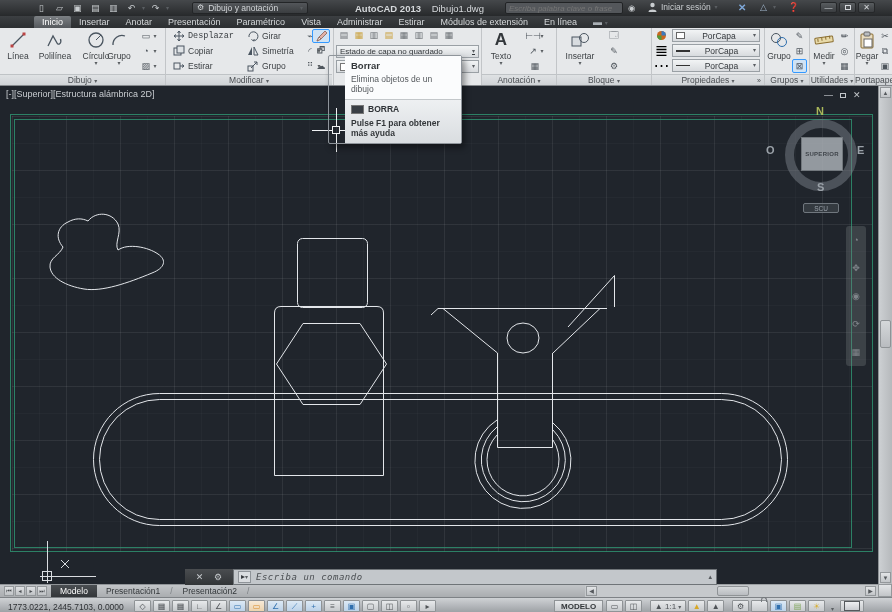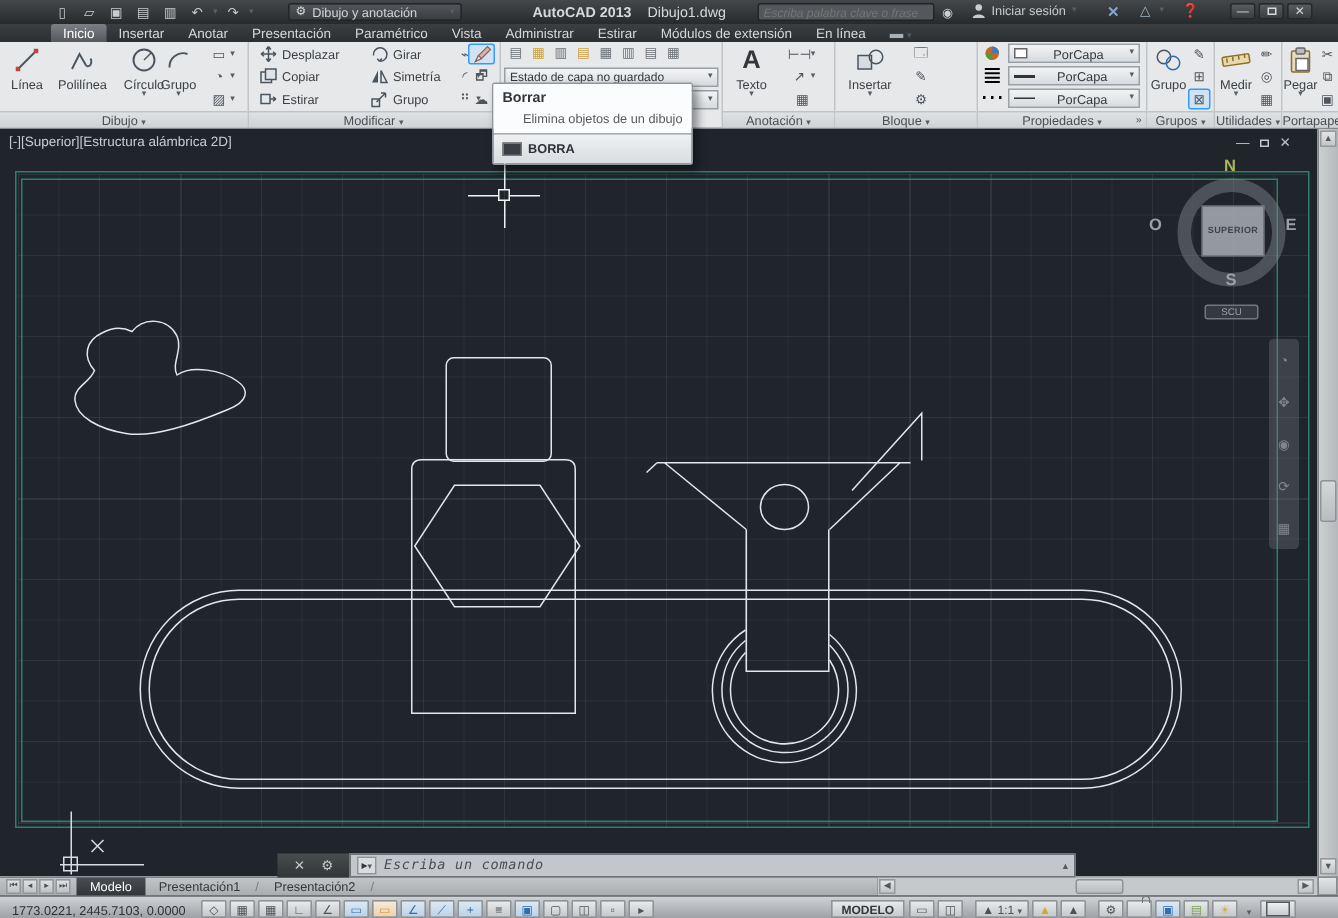--- a/index.html
+++ b/index.html
@@ -42,21 +42,21 @@
   .mrow{position:absolute;height:14px;display:flex;align-items:center;gap:3px;font-size:8.5px;color:#3c4044;}
   .micon{width:13px;height:12px;display:flex;align-items:center;justify-content:center;}
   .minibtn{position:absolute;width:26px;height:14px;display:flex;align-items:center;gap:1px;justify-content:center;
            font-size:9px;color:#4e555c;}
   .hl{background:#cfe3f5;border:1px solid var(--highlight-blue);border-radius:2px;}
   .layericon{width:14px;height:13px;font-size:9px;line-height:13px;text-align:center;color:#6b7075;}
   .dropfield{background:linear-gradient(#f2f4f5,#d8dbde);border:1px solid #9aa0a5;height:13px;
              display:flex;align-items:center;font-size:8.5px;color:#33373b;padding:0 3px;justify-content:space-between;}
   
   .tooltip{left:328px;top:55px;width:134px;z-index:60;border:1px solid #8f959b;border-radius:2px;
-           box-shadow:3px 4px 6px rgba(0,0,0,.4);font-size:8.5px;}
+           box-shadow:3px 4px 6px rgba(0,0,0,.4);font-size:8.5px;padding-left:16px;}
   .ttop{background:#fbfcfd;padding:4px 6px 5px;}
   .tbot{background:linear-gradient(#eef0f2,#d9dde0);border-top:1px solid #c3c7ca;padding:4px 6px 5px;}
   
   .canvas{left:0;top:86px;width:876px;height:498px;background:var(--canvas-bg);overflow:hidden;}
   .grid{left:12px;top:116px;width:860px;height:436px;
     background-image:
       repeating-linear-gradient(to right, rgba(255,255,255,0.05) 0 1px, transparent 1px 54px),
       repeating-linear-gradient(to bottom, rgba(255,255,255,0.05) 0 1px, transparent 1px 54px),
       repeating-linear-gradient(to right, rgba(255,255,255,0.022) 0 1px, transparent 1px 27px),
       repeating-linear-gradient(to bottom, rgba(255,255,255,0.022) 0 1px, transparent 1px 27px);}
@@ -228,21 +228,21 @@
         </div>
       <div class="minibtn" style="left:135px;top:31px;">
           <span class="micon">▨</span>
           <span class="dd">▾</span>
         </div>
       <div class="plabelrow"><span>Dibujo</span> <span class="dd">▾</span></div>
     </div>
     <div class="psep" style="left:165px;"></div>
 
     <div class="panel" style="left:166px;width:166px;">
-      <div class="mrow" style="left:6px;top:1px;">
+      <div class="mrow" style="left:6px;top:1px;font-family:Liberation Mono, monospace;">
         <span class="micon">
             <svg width="12" height="12">
               <path d="M6,1 V11 M1,6 H11 M6,1 L4.5,3 M6,1 L7.5,3 M6,11 L4.5,9 M6,11 L7.5,9 M1,6 L3,4.5 M1,6 L3,7.5 M11,6 L9,4.5 M11,6 L9,7.5" stroke="#4a5560" stroke-width="1" fill="none"></path>
             </svg>
           </span>
         <span>Desplazar</span>
       </div>
       <div class="mrow" style="left:6px;top:16px;">
         <span class="micon">
             <svg width="12" height="12">
@@ -319,21 +319,21 @@
       <div style="position:absolute;left:3px;top:1px;display:flex;gap:1px;">
         <span class="layericon">▤</span>
         <span class="layericon" style="color:#caa23f;">▦</span>
         <span class="layericon">▥</span>
         <span class="layericon" style="color:#caa23f;">▤</span>
         <span class="layericon">▦</span>
         <span class="layericon">▥</span>
         <span class="layericon">▤</span>
         <span class="layericon">▦</span>
       </div>
-      <div class="dropfield" style="position:absolute;left:2px;top:17px;width:143px;">
+      <div class="dropfield" style="position:absolute;left:2px;top:17px;width:143px;text-decoration:underline;">
         <span style="font-size:8px;">Estado de capa no guardado</span>
         <span class="dd">▾</span>
       </div>
       <div class="dropfield" style="position:absolute;left:2px;top:32px;width:143px;">
         <span style="width:8px;height:8px;background:#fff;border:1px solid #777;"></span>
         <span class="dd">▾</span>
       </div>
     </div>
     <div class="psep" style="left:481px;"></div>
 
@@ -616,23 +616,24 @@
     <span class="sicon blue">▣</span>
     <span class="sicon" style="color:#7aa353;">▤</span>
     <span class="sicon" style="color:#d8b13c;">☀</span>
     <span class="dd" style="margin:0 4px;">▾</span>
     <span class="sicon" style="width:24px;margin-left:2px;"><span class="monitor" style="display:inline-block;margin-top:0;"></span></span>
   </div>
 
   <div class="ab tooltip">
     <div class="ttop">
       <div style="font-weight:bold;color:#33373a;font-size:9.5px;">Borrar</div>
-      <div style="color:#55595d;margin-top:3px;text-align:right;">Elimina objetos de un dibujo</div>
+      <div style="color:#55595d;margin-top:3px;">Elimina objetos de un dibujo</div>
     </div>
     <div class="tbot">
       <div style="display:flex;align-items:center;gap:4px;">
         <span style="display:inline-block;width:13px;height:9px;background:#3a3f45;border:1px solid #777;"></span>
         <span style="font-weight:bold;color:#2e3236;">BORRA</span>
       </div>
+      <div style="font-weight:bold;color:#33373a;margin-top:4px;">Pulse F1 para obtener más ayuda</div>
     </div>
   </div>
 
 </div>
 
 </body></html>

